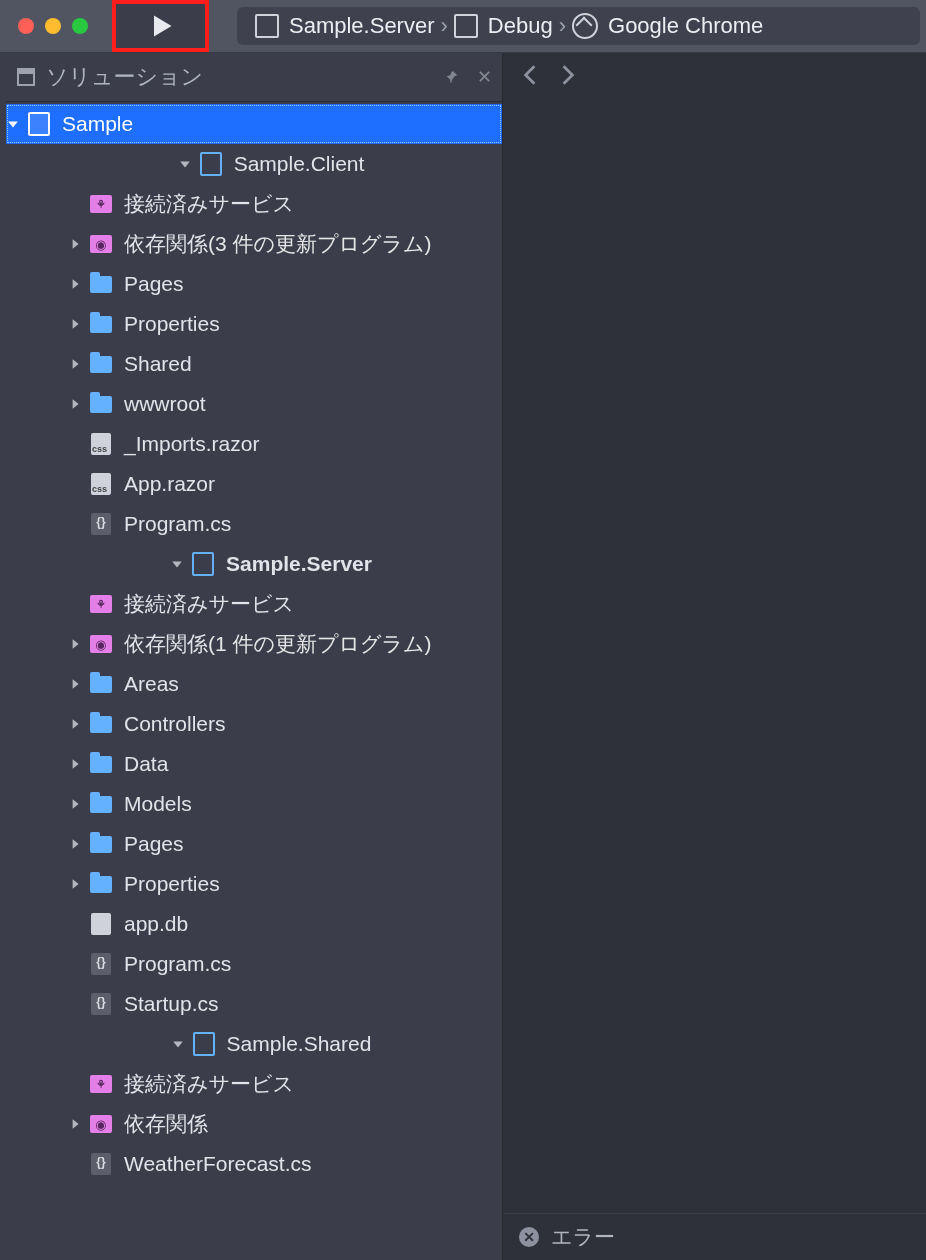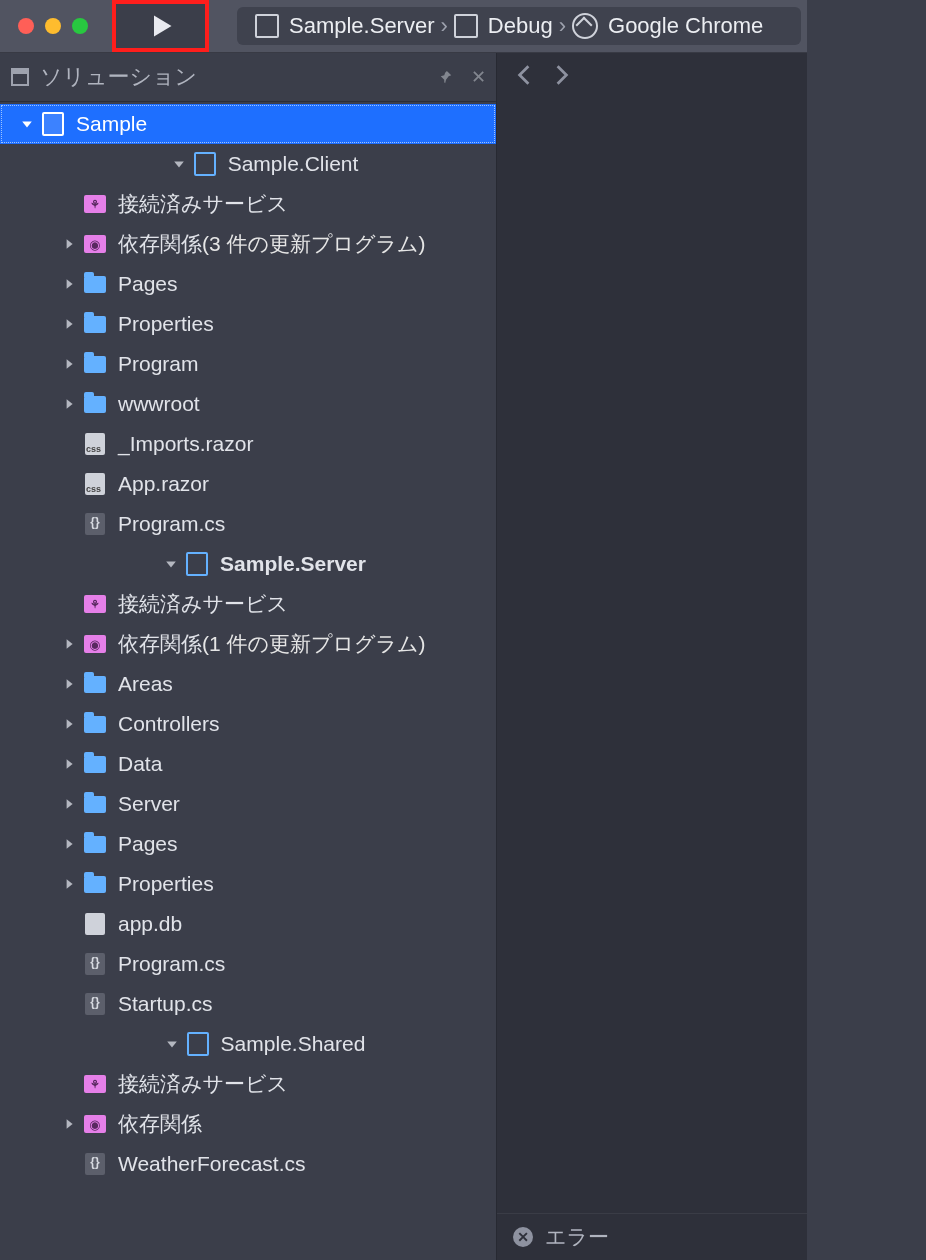--- a/index.html
+++ b/index.html
@@ -1,54 +1,54 @@
 <!DOCTYPE html>
 <html><head>
 <meta charset="utf-8">
 <style>
   html,body{margin:0;padding:0;height:100%;width:100%;overflow:hidden;background:#3b3e4a;
     font-family:-apple-system,"Hiragino Sans","Helvetica Neue",Arial,sans-serif;
     font-size:19px;color:#d9dbe0;}
-  .window{display:flex;flex-direction:column;width:807px;height:1260px;}
+  .window{display:flex;flex-direction:column;width:926px;height:1260px;}
   
   .titlebar{display:flex;align-items:center;height:52px;padding:0 6px 0 18px;
     background:#515461;gap:10px;border-bottom:1px solid #383a44;}
   .traffic{display:flex;align-items:center;gap:11px;}
   .tl{width:16px;height:16px;border-radius:50%;}
   .tl.close{background:#ff5f57;} .tl.min{background:#febc2e;} .tl.max{background:#28c840;}
   .run-wrap{margin-left:14px;width:97px;height:52px;border:4px solid #ff1e1c;box-sizing:border-box;
     display:flex;align-items:center;justify-content:center;background:#3b3e4a;}
   .run-wrap svg{display:block;}
   .target-bar{margin-left:18px;flex:1;height:38px;border-radius:6px;background:#3f424e;
     display:flex;align-items:center;padding:0 18px;color:#eceef2;font-size:22px;gap:4px;}
   .sep{color:#9ea2ae;padding:0 2px;}
   .sq-icon{width:20px;height:20px;border:2px solid #cfd2da;display:inline-block;margin-right:10px;vertical-align:middle;flex:none;border-radius:2px;}
   .compass{width:22px;height:22px;border:2px solid #cfd2da;border-radius:50%;display:inline-block;margin-right:10px;position:relative;flex:none;}
   .compass:after{content:"";position:absolute;left:4px;top:4px;width:10px;height:10px;border-top:2px solid #cfd2da;border-left:2px solid #cfd2da;transform:rotate(45deg);}
   .tb-item{display:flex;align-items:center;}
   
-  .main{flex:1;display:flex;min-height:0;}
+  .main{flex:1;display:flex;min-height:0;margin-left:6px;}
   .panel-left{width:496px;background:#3b3e4a;display:flex;flex-direction:column;border-right:1px solid #272932;}
   .panel-right{flex:1;background:#2e303a;display:flex;flex-direction:column;}
   .panel-header{display:flex;align-items:center;height:48px;padding:0 10px;gap:10px;border-bottom:1px solid #2b2d37;}
   .panel-header svg{flex:none;}
   .panel-title{flex:1;color:#b0b4bf;font-size:22px;}
   .hdr-btn{color:#82868f;font-size:16px;display:flex;align-items:center;}
   
   .tree{flex:1;overflow:auto;padding-top:2px;}
   .row{display:flex;align-items:center;height:40px;white-space:nowrap;cursor:default;user-select:none;font-size:21px;color:#e1e3e9;}
   .row.selected{background:#1e6fff;color:#ffffff;outline:1px dotted #9cc3ff;outline-offset:-2px;}
   .row .expander{width:14px;height:14px;margin-right:8px;display:flex;align-items:center;justify-content:center;color:#b4b7c0;}
   .row.selected .expander{color:#ffffff;}
   .row.no-exp .expander{visibility:hidden;}
   .row .icon-slot{width:22px;height:22px;margin-right:12px;display:flex;align-items:center;justify-content:center;flex:none;}
   .row .dim{color:#e5e5e5;}
   .row .bold{font-weight:600;}
   
-  .ind0{padding-left:20px;} .ind1{padding-left:34px;justify-content:center;} .ind2{padding-left:62px;}
+  .ind0{padding-left:0;} .ind1{padding-left:34px;justify-content:center;} .ind2{padding-left:62px;}
   
   .ic-folder{width:22px;height:17px;border-radius:2px;background:#64b1ff;position:relative;}
   .ic-folder:before{content:"";position:absolute;top:-4px;left:0;width:10px;height:5px;background:#64b1ff;border-radius:2px 2px 0 0;}
   .ic-file{width:20px;height:22px;background:#cfd2da;border-radius:2px;position:relative;}
   .ic-file.css:after{content:"css";position:absolute;left:1px;bottom:1px;font-size:9px;color:#444;font-weight:700;}
   .ic-file.cs{background:#5c5f6b;position:relative;}
   .ic-file.cs:after{content:"{}";position:absolute;width:100%;text-align:center;top:2px;left:0;font-size:12px;color:#d8dbe2;font-weight:700;}
   .ic-sln{width:20px;height:20px;border:2px solid currentColor;border-radius:2px;background:#ffffff22;}
   .ic-proj{width:20px;height:20px;border:2px solid #64b1ff;border-radius:2px;}
   .ic-svc{width:22px;height:18px;border-radius:2px;background:#e57fe8;display:flex;align-items:center;justify-content:center;color:#5a2860;font-size:11px;font-weight:700;}
@@ -174,21 +174,21 @@
           </div>
           <div class="row ind2">
             <span class="expander">
               <svg width="12" height="12" viewBox="0 0 10 10">
                 <polygon points="3,1 8,5 3,9" fill="currentColor"></polygon>
               </svg>
             </span>
             <span class="icon-slot">
               <span class="ic-folder"></span>
             </span>
-            <span>Program</span>
+            <span>Shared</span>
           </div>
           <div class="row ind2">
             <span class="expander">
               <svg width="12" height="12" viewBox="0 0 10 10">
                 <polygon points="3,1 8,5 3,9" fill="currentColor"></polygon>
               </svg>
             </span>
             <span class="icon-slot">
               <span class="ic-folder"></span>
             </span>
@@ -280,21 +280,21 @@
           </div>
           <div class="row ind2">
             <span class="expander">
               <svg width="12" height="12" viewBox="0 0 10 10">
                 <polygon points="3,1 8,5 3,9" fill="currentColor"></polygon>
               </svg>
             </span>
             <span class="icon-slot">
               <span class="ic-folder"></span>
             </span>
-            <span>Server</span>
+            <span>Models</span>
           </div>
           <div class="row ind2">
             <span class="expander">
               <svg width="12" height="12" viewBox="0 0 10 10">
                 <polygon points="3,1 8,5 3,9" fill="currentColor"></polygon>
               </svg>
             </span>
             <span class="icon-slot">
               <span class="ic-folder"></span>
             </span>

